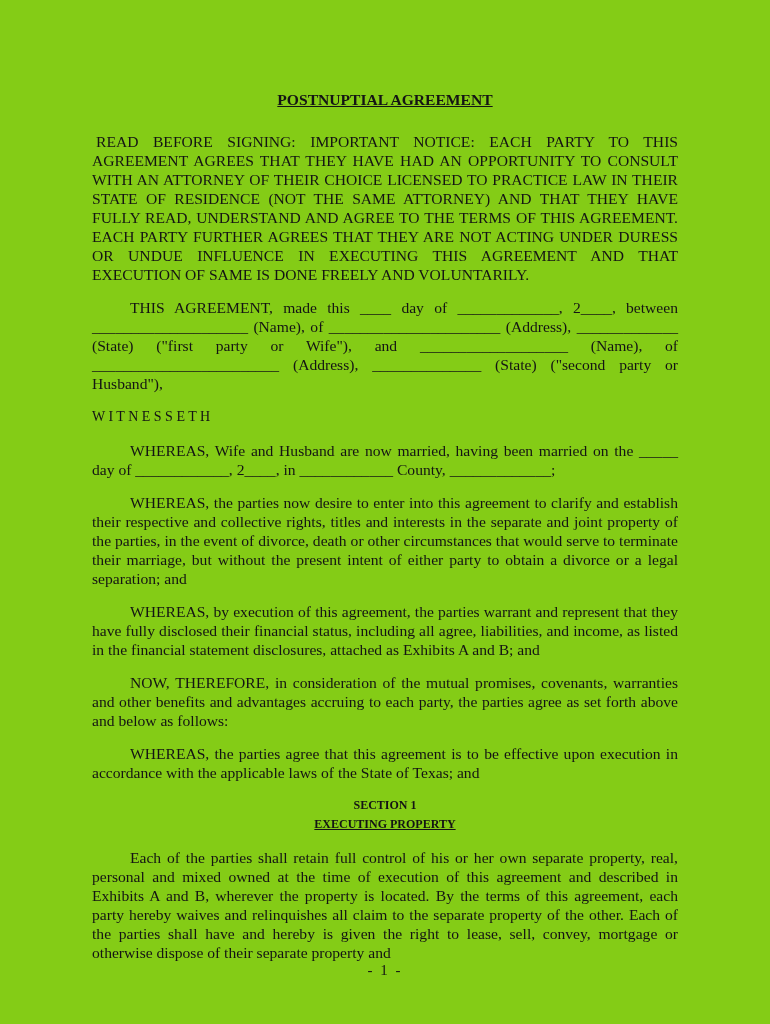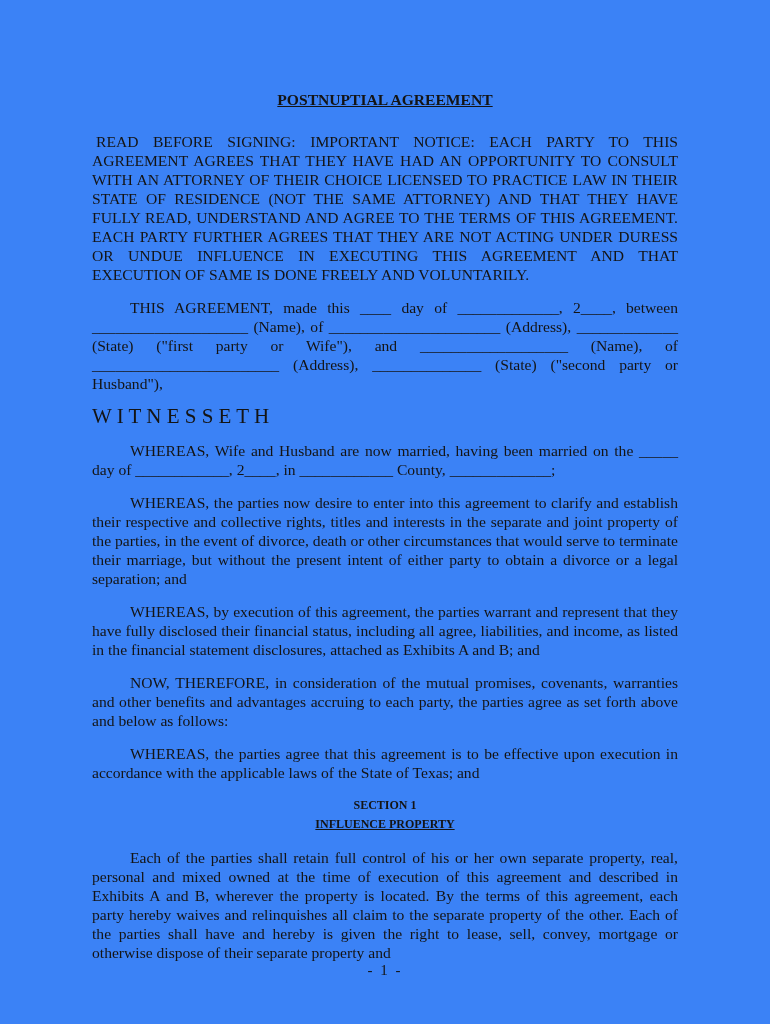--- a/index.html
+++ b/index.html
@@ -13,21 +13,21 @@
     overflow: hidden;
     font-family: "Liberation Serif", "DejaVu Serif", serif;
     color: #141414;
   }
   .page {
     position: relative;
     box-sizing: border-box;
     width: 770px;
     height: 1024px;
     padding: 90px 92px 0 92px;
-    background: #3b82f6;
+    background: #84cc16;
   }
   .doc-title {
     margin: 0 0 23px 0;
     font-size: 15.6px;
     line-height: 19px;
     font-weight: bold;
     text-align: center;
   }
   .doc-title .u {
     text-decoration: underline;
@@ -40,21 +40,21 @@
   }
   .para.bold {
     font-weight: normal;
     text-indent: 4px;
   }
   .para.indent {
     text-indent: 38px;
   }
   .witnesseth {
     margin: 0 0 15px 0;
-    font-size: 21px;
+    font-size: 14px;
     line-height: 19px;
     text-align: left;
   }
   .section-head {
     margin: 2px 0 14px 0;
     font-size: 12px;
     line-height: 19px;
     font-weight: bold;
     text-align: center;
   }
@@ -89,20 +89,20 @@
   <p class="para indent">WHEREAS, the parties now desire to enter into this agreement to clarify and establish their respective and collective rights, titles and interests in the separate and joint property of the parties, in the event of divorce, death or other circumstances that would serve to terminate their marriage, but without the present intent of either party to obtain a divorce or a legal separation; and</p>
 
   <p class="para indent">WHEREAS, by execution of this agreement, the parties warrant and represent that they have fully disclosed their financial status, including all agree, liabilities, and income, as listed in the financial statement disclosures, attached as Exhibits A and B; and</p>
 
   <p class="para indent">NOW, THEREFORE, in consideration of the mutual promises, covenants, warranties and other benefits and advantages accruing to each party, the parties agree as set forth above and below as follows:</p>
 
   <p class="para indent">WHEREAS, the parties agree that this agreement is to be effective upon execution in accordance with the applicable laws of the State of Texas; and</p>
 
   <div class="section-head">
     <div>SECTION 1</div>
-    <div class="u">INFLUENCE PROPERTY</div>
+    <div class="u">EXECUTING PROPERTY</div>
   </div>
 
   <p class="para indent">Each of the parties shall retain full control of his or her own separate property, real, personal and mixed owned at the time of execution of this agreement and described in Exhibits A and B, wherever the property is located. By the terms of this agreement, each party hereby waives and relinquishes all claim to the separate property of the other. Each of the parties shall have and hereby is given the right to lease, sell, convey, mortgage or otherwise dispose of their separate property and</p>
 
   <div class="page-number">- 1 -</div>
 
 </div>
 
 </body></html>

